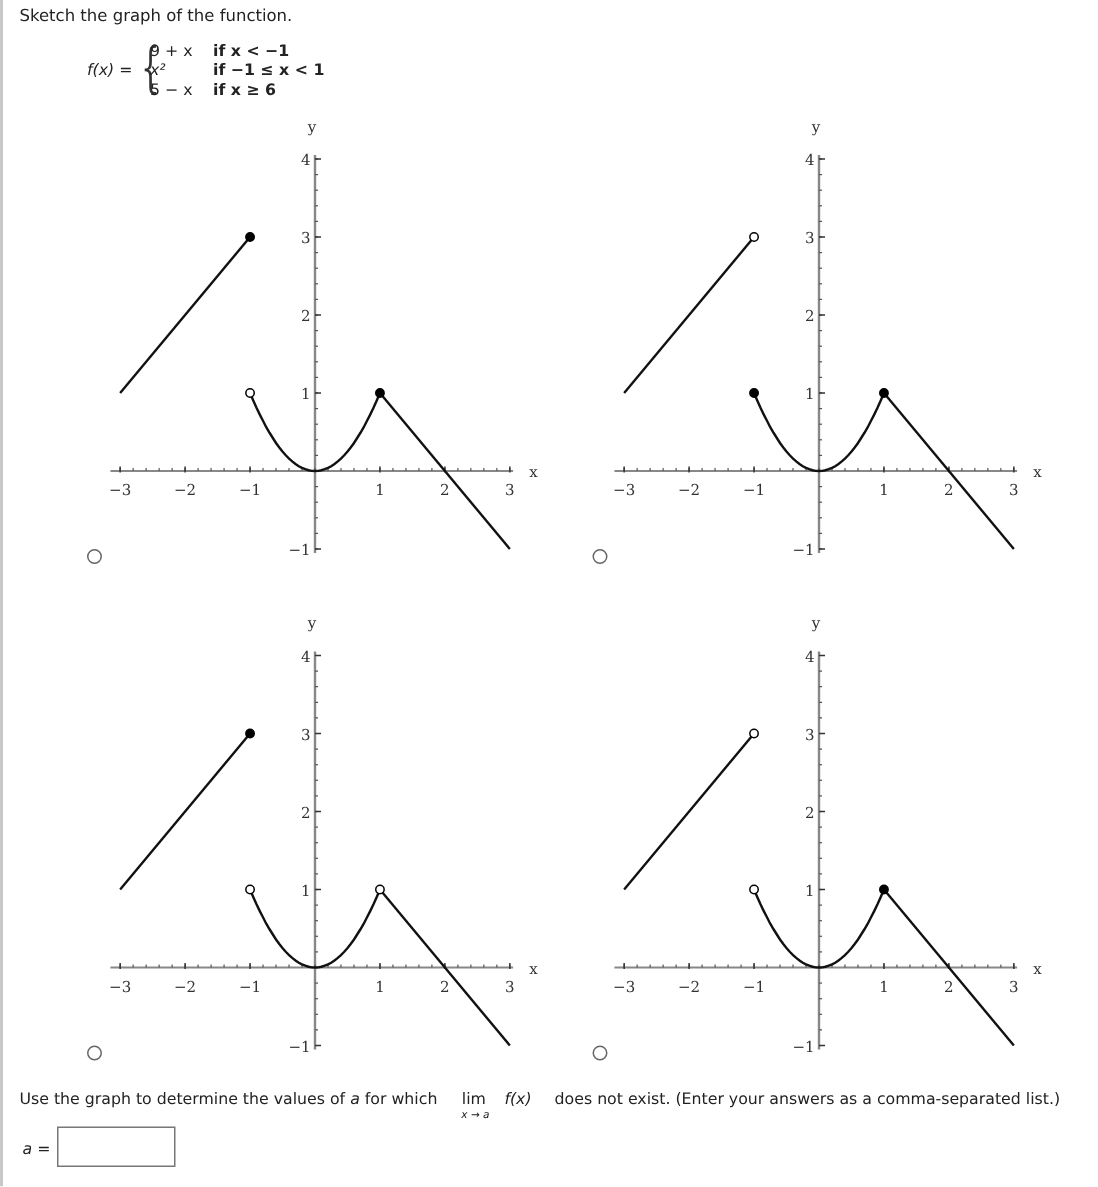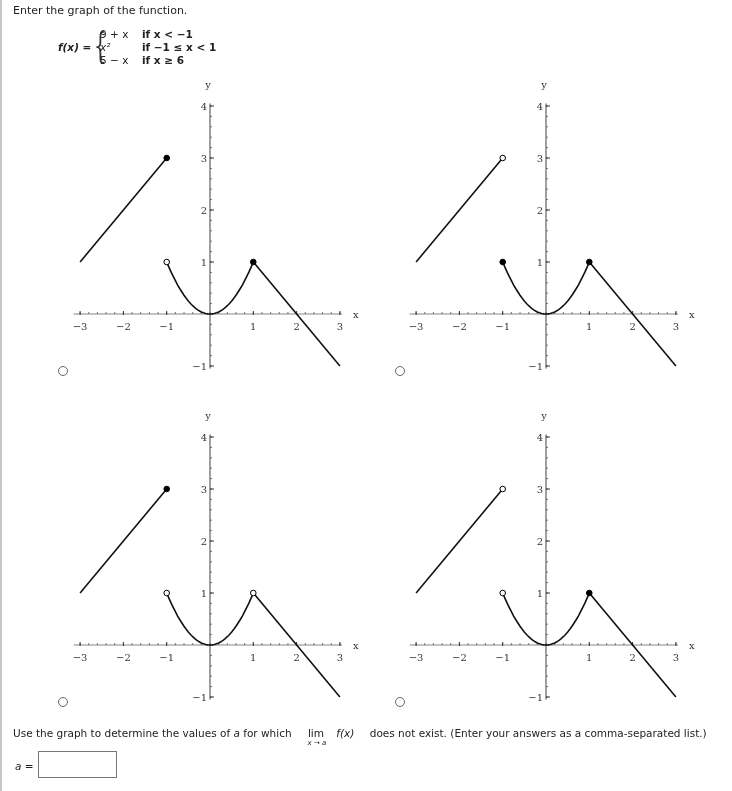--- a/index.html
+++ b/index.html
@@ -1,40 +1,40 @@
 <!DOCTYPE html>
 <html><head>
 <meta charset="utf-8">
 <style>
   html,body{margin:0;padding:0;background:#fff;}
   body{width:732px;height:791px;position:relative;overflow:hidden;font-family:"DejaVu Sans","Liberation Sans",sans-serif;color:#222;}
   .left-border{position:absolute;left:0;top:0;width:2px;height:791px;background:#c8c8c8;}
   .prompt{position:absolute;left:13px;top:4px;font-size:11px;}
   .func{position:absolute;left:58px;top:28px;font-size:10.5px;height:42px;}
-  .func .fx{position:absolute;left:0;top:13px;white-space:nowrap;font-weight:bold;}
+  .func .fx{position:absolute;left:0;top:13px;white-space:nowrap;}
   .func .brace{position:absolute;left:36px;top:-2px;font-size:36px;line-height:40px;font-weight:100;transform:scaleX(0.55);transform-origin:left;color:#333;font-family:"DejaVu Serif",serif;}
   .func .row{position:absolute;left:42px;white-space:nowrap;}
   .func .row .expr{position:absolute;left:0;}
   .func .row .cond{position:absolute;left:42px;font-weight:bold;}
   .it{font-style:italic;}
   .graph{position:absolute;}
   .radio{position:absolute;width:10px;height:10px;border:1px solid #666;border-radius:50%;background:#fff;box-sizing:border-box;}
   .question{position:absolute;left:13px;top:727px;font-size:10.5px;white-space:nowrap;}
   .lim{display:inline-block;position:relative;width:34px;text-align:center;margin-left:4px;}
   .lim .sub{position:absolute;left:0;top:12px;font-size:7px;width:36px;text-align:center;}
   .answer-label{position:absolute;left:15px;top:760px;font-size:10.5px;}
   .answer-input{position:absolute;left:38px;top:751px;width:79px;height:27px;border:1px solid #777;box-sizing:border-box;background:#fff;padding:0 4px;font-size:11px;}
   svg text{font-family:"DejaVu Serif","Liberation Serif",serif;font-size:10px;fill:#333;}
 </style>
 </head>
 <body>
 
 <div class="left-border"></div>
 
-<div class="prompt">Enter the graph of the function.</div>
+<div class="prompt">Sketch the graph of the function.</div>
 
 <div class="func">
   <span class="fx it">f(x) =</span>
   <span class="brace">{</span>
   <div class="row" style="top:0px;">
     <span class="expr">9 + x</span>
     <span class="cond">if x &lt; −1</span>
   </div>
   <div class="row" style="top:13px;">
     <span class="expr it">x²</span>

